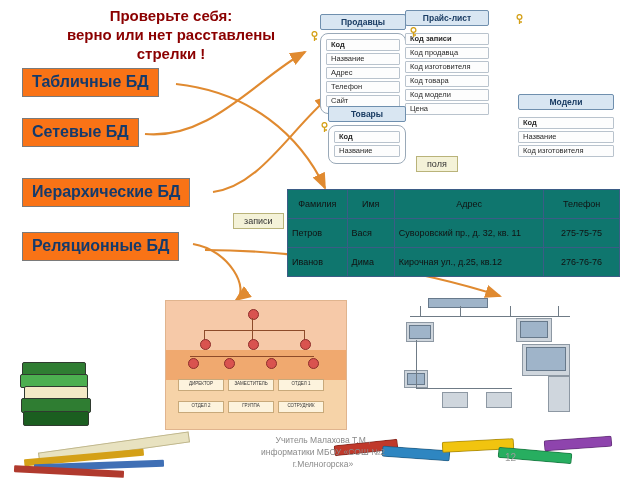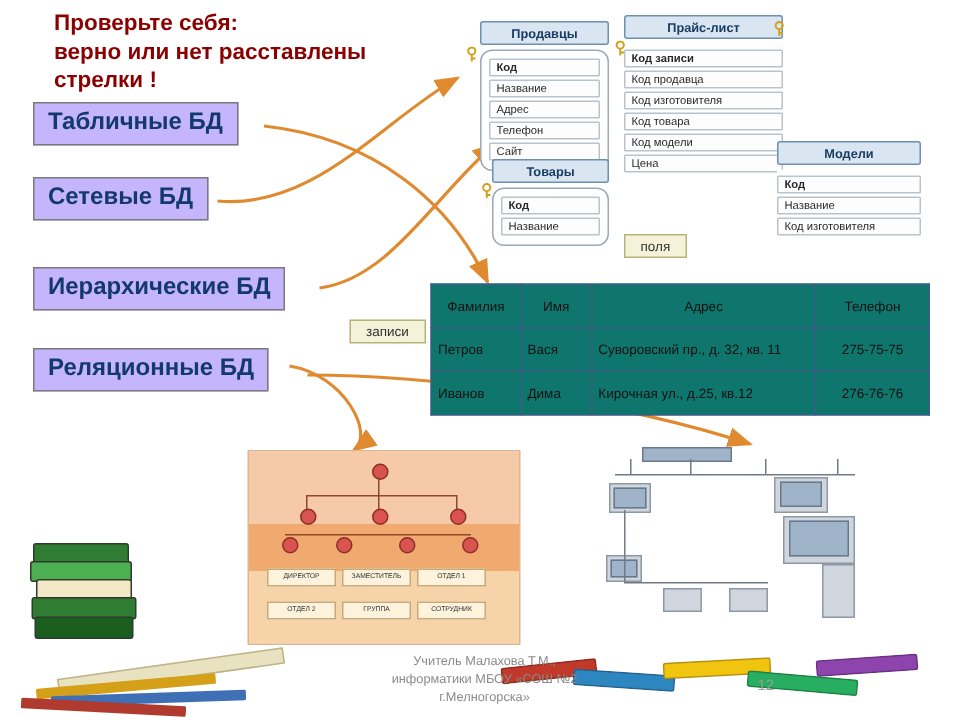--- a/index.html
+++ b/index.html
@@ -6,31 +6,31 @@
   body{
     width:640px;height:480px;overflow:hidden;
     background:#ffffff;
     font-family:"Liberation Sans", sans-serif;
     position:relative;
   }
   #root{position:absolute;inset:0;}
 
   .title{
     position:absolute;left:36px;top:6px;width:270px;
-    text-align:left;
+    text-align:center;
     color:#8B0000;
     font-weight:bold;
     font-size:15px;
     line-height:19px;
   }
 
   
   .lbox{
     position:absolute;
-    background:#c4b5fd;
+    background:#f97316;
     border:1px solid #7a7a7a;
     color:#143a6b;
     font-weight:bold;
     font-size:16px;
     padding:4px 9px 5px 9px;
     white-space:nowrap;
     box-shadow:0 0 0 0 #fff;
   }
   #lbox0{left:22px;top:68px;}
   #lbox1{left:22px;top:118px;}
@@ -188,21 +188,21 @@
       <div class="frow">Адрес</div>
       <div class="frow">Телефон</div>
       <div class="frow">Сайт</div>
     </div>
   </div>
   <svg class="keyicon" style="left:310px;top:31px;" viewBox="0 0 9 11">
     <circle cx="4.5" cy="3" r="2.4" fill="none" stroke="#d4a017" stroke-width="1.3"></circle>
     <path d="M4.5,5.4 L4.5,10 M4.5,8 L7,8" stroke="#d4a017" stroke-width="1.3" fill="none"></path>
   </svg>
 
-  <div class="panel" style="left:416px;top:10px;width:106px;">
+  <div class="panel" style="left:405px;top:10px;width:84px;">
     <div class="phead">Прайс-лист</div>
     <div class="pbody plain">
       <div class="frow key">Код записи</div>
       <div class="frow">Код продавца</div>
       <div class="frow">Код изготовителя</div>
       <div class="frow">Код товара</div>
       <div class="frow">Код модели</div>
       <div class="frow">Цена</div>
     </div>
   </div>

